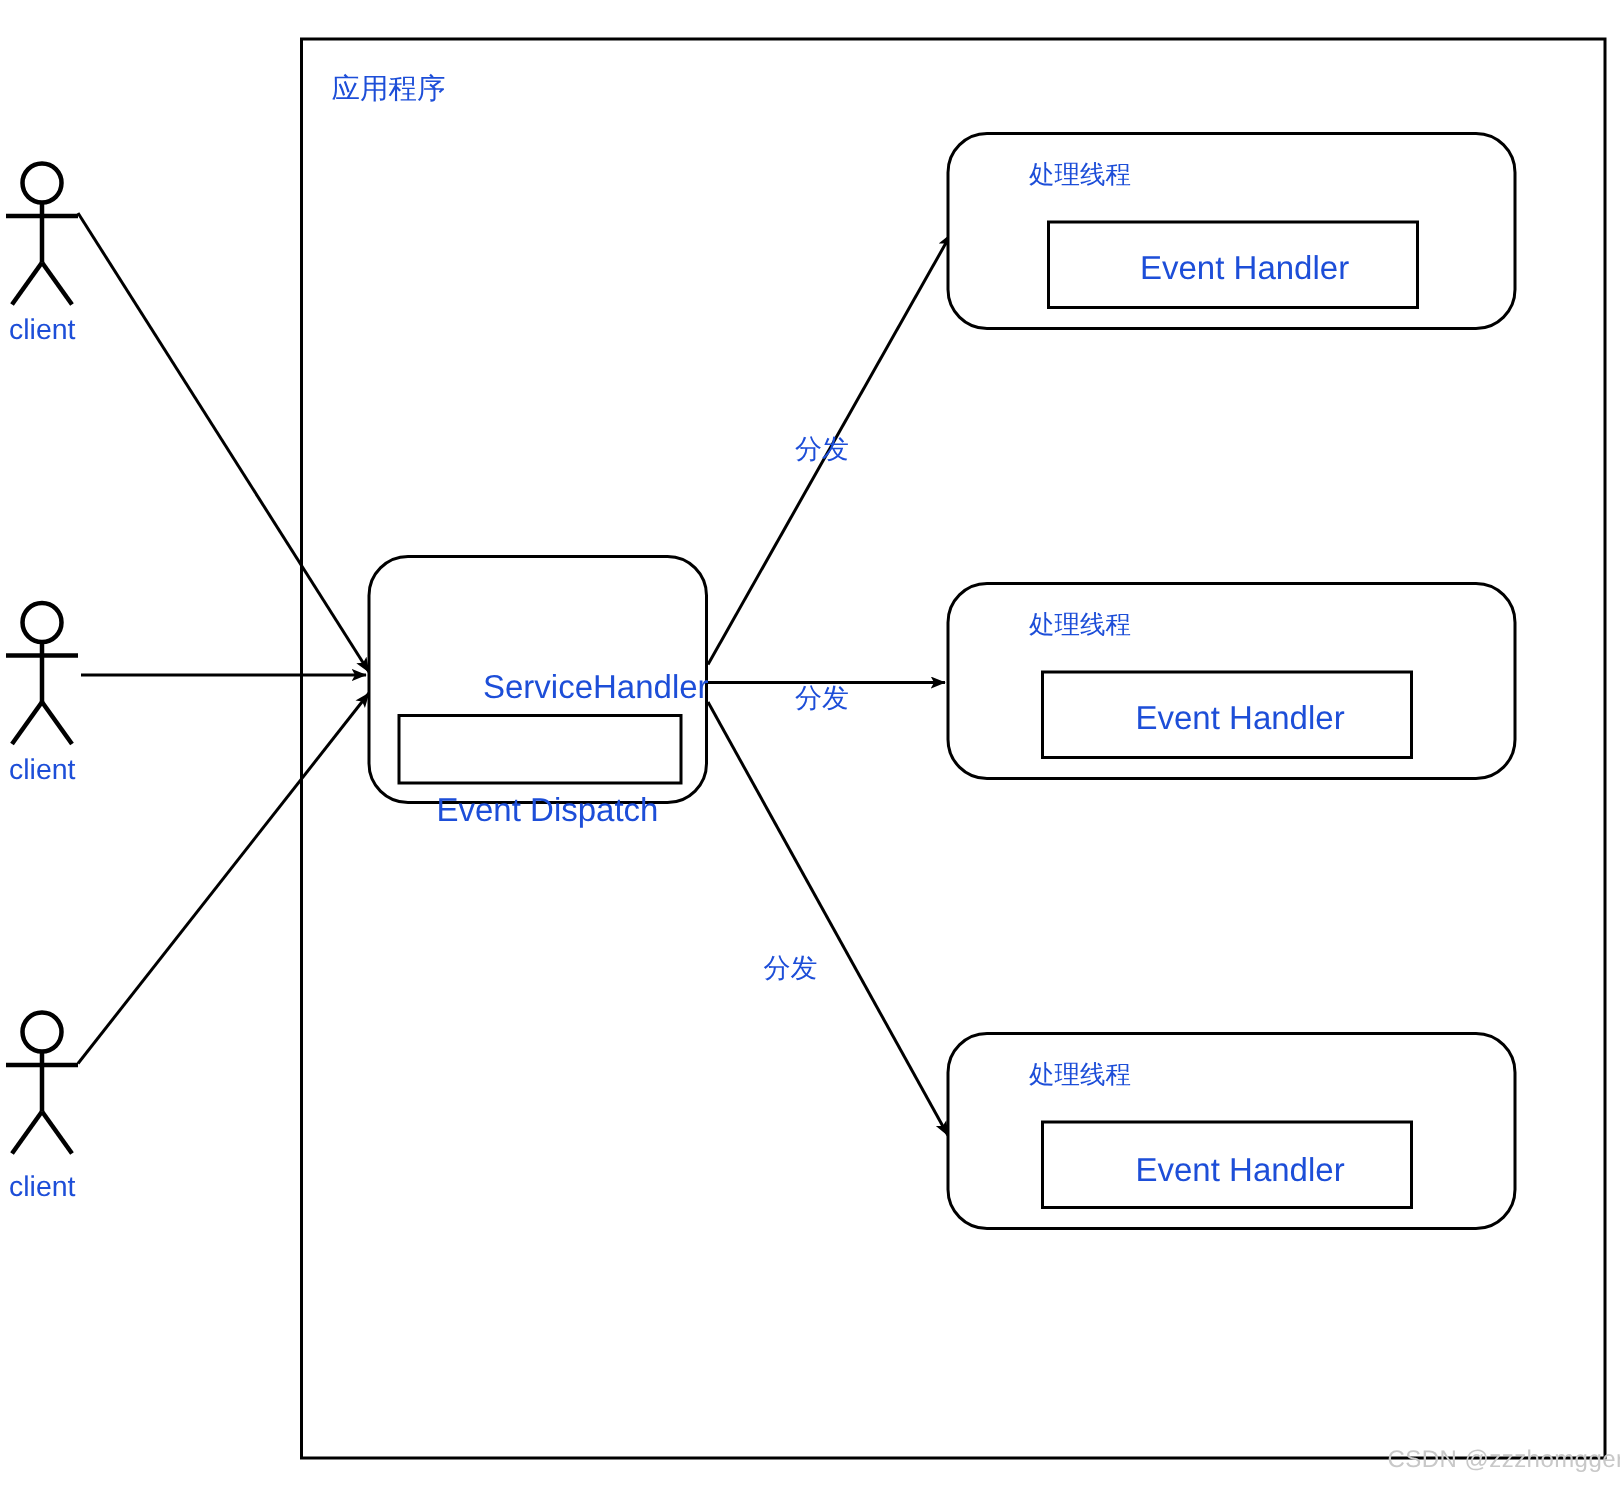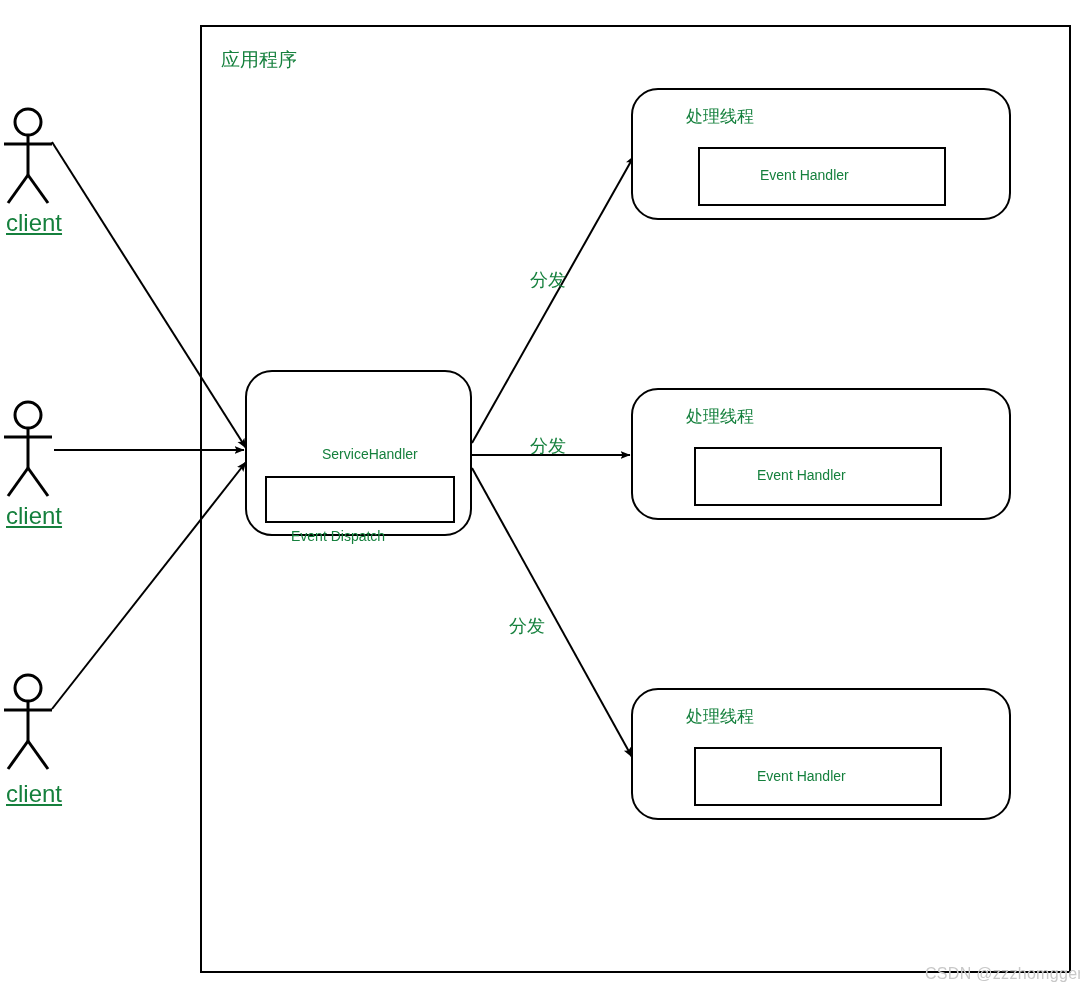--- a/index.html
+++ b/index.html
@@ -35,39 +35,39 @@
     stroke-width: 3;
     stroke-linecap: butt;
   }
   .box-fill {
     fill: #ffffff;
     stroke: #000000;
     stroke-width: 2;
   }
   .lbl {
     position: absolute;
-    color: #15803d;
+    color: #1d4ed8;
     white-space: nowrap;
     line-height: 1;
   }
   .lbl-container {
     font-size: 19px;
   }
   .lbl-cn {
     font-size: 17px;
   }
   .lbl-en {
-    font-size: 14px;
+    font-size: 22px;
   }
   .lbl-actor {
-    font-size: 24px;
-    text-decoration: underline;
+    font-size: 19px;
   }
   .lbl-edge {
     font-size: 18px;
+    margin-top: 19px;
   }
   .watermark {
     position: absolute;
     font-size: 16px;
     color: #c8c8c8;
     white-space: nowrap;
     letter-spacing: 0.3px;
   }
 </style>
 </head>

